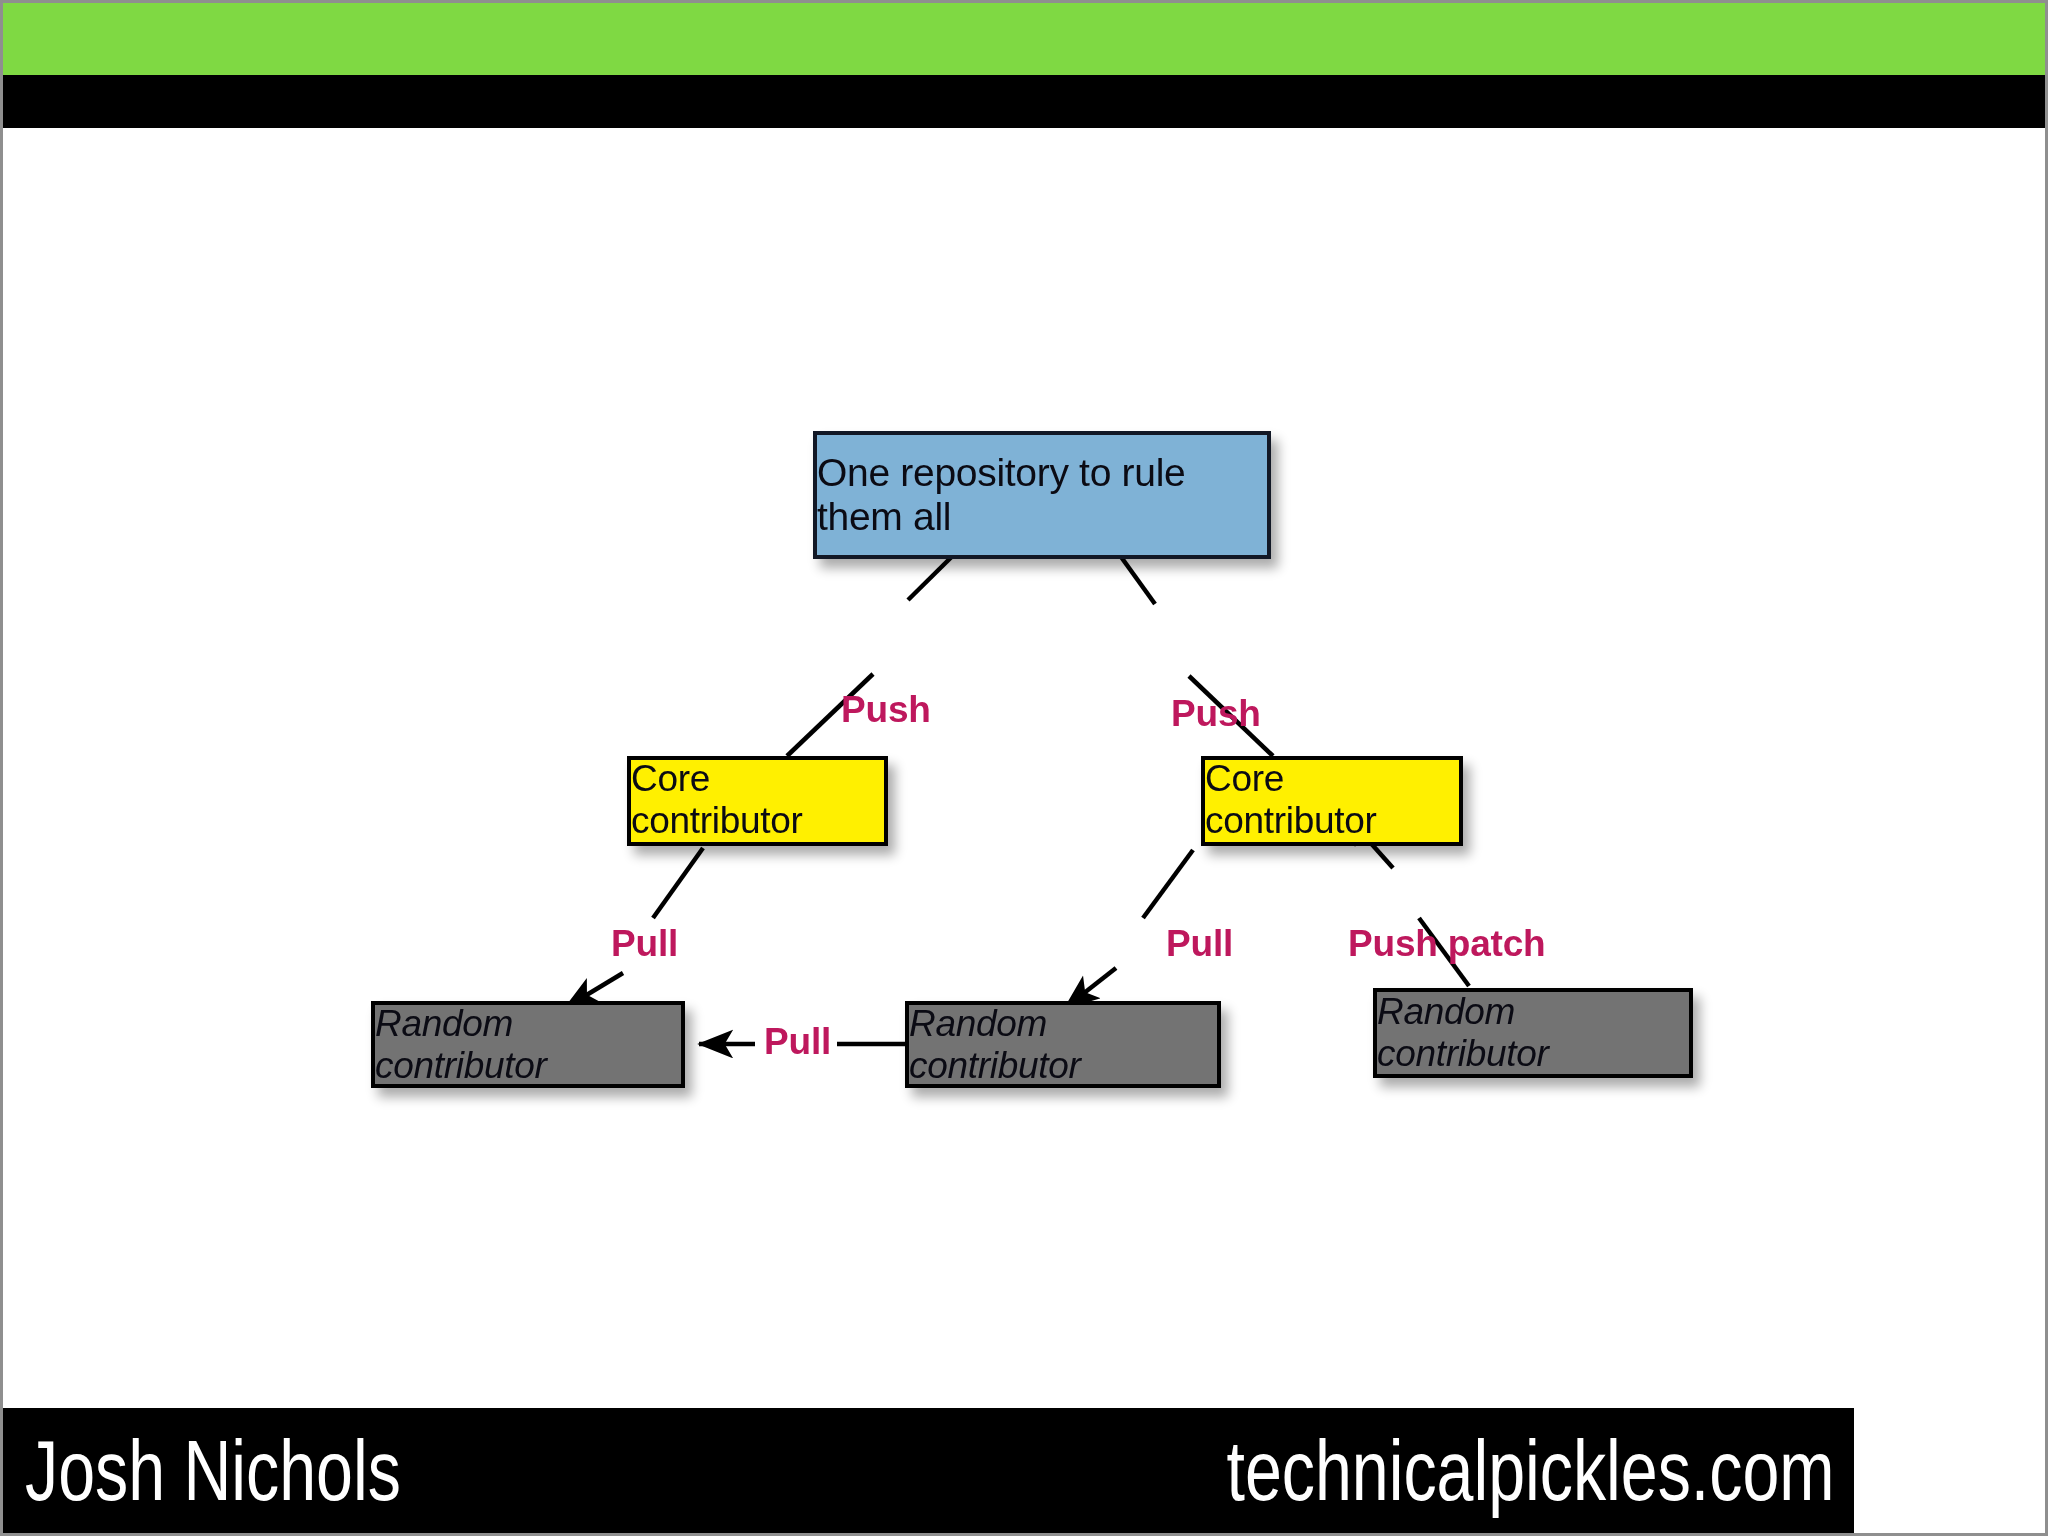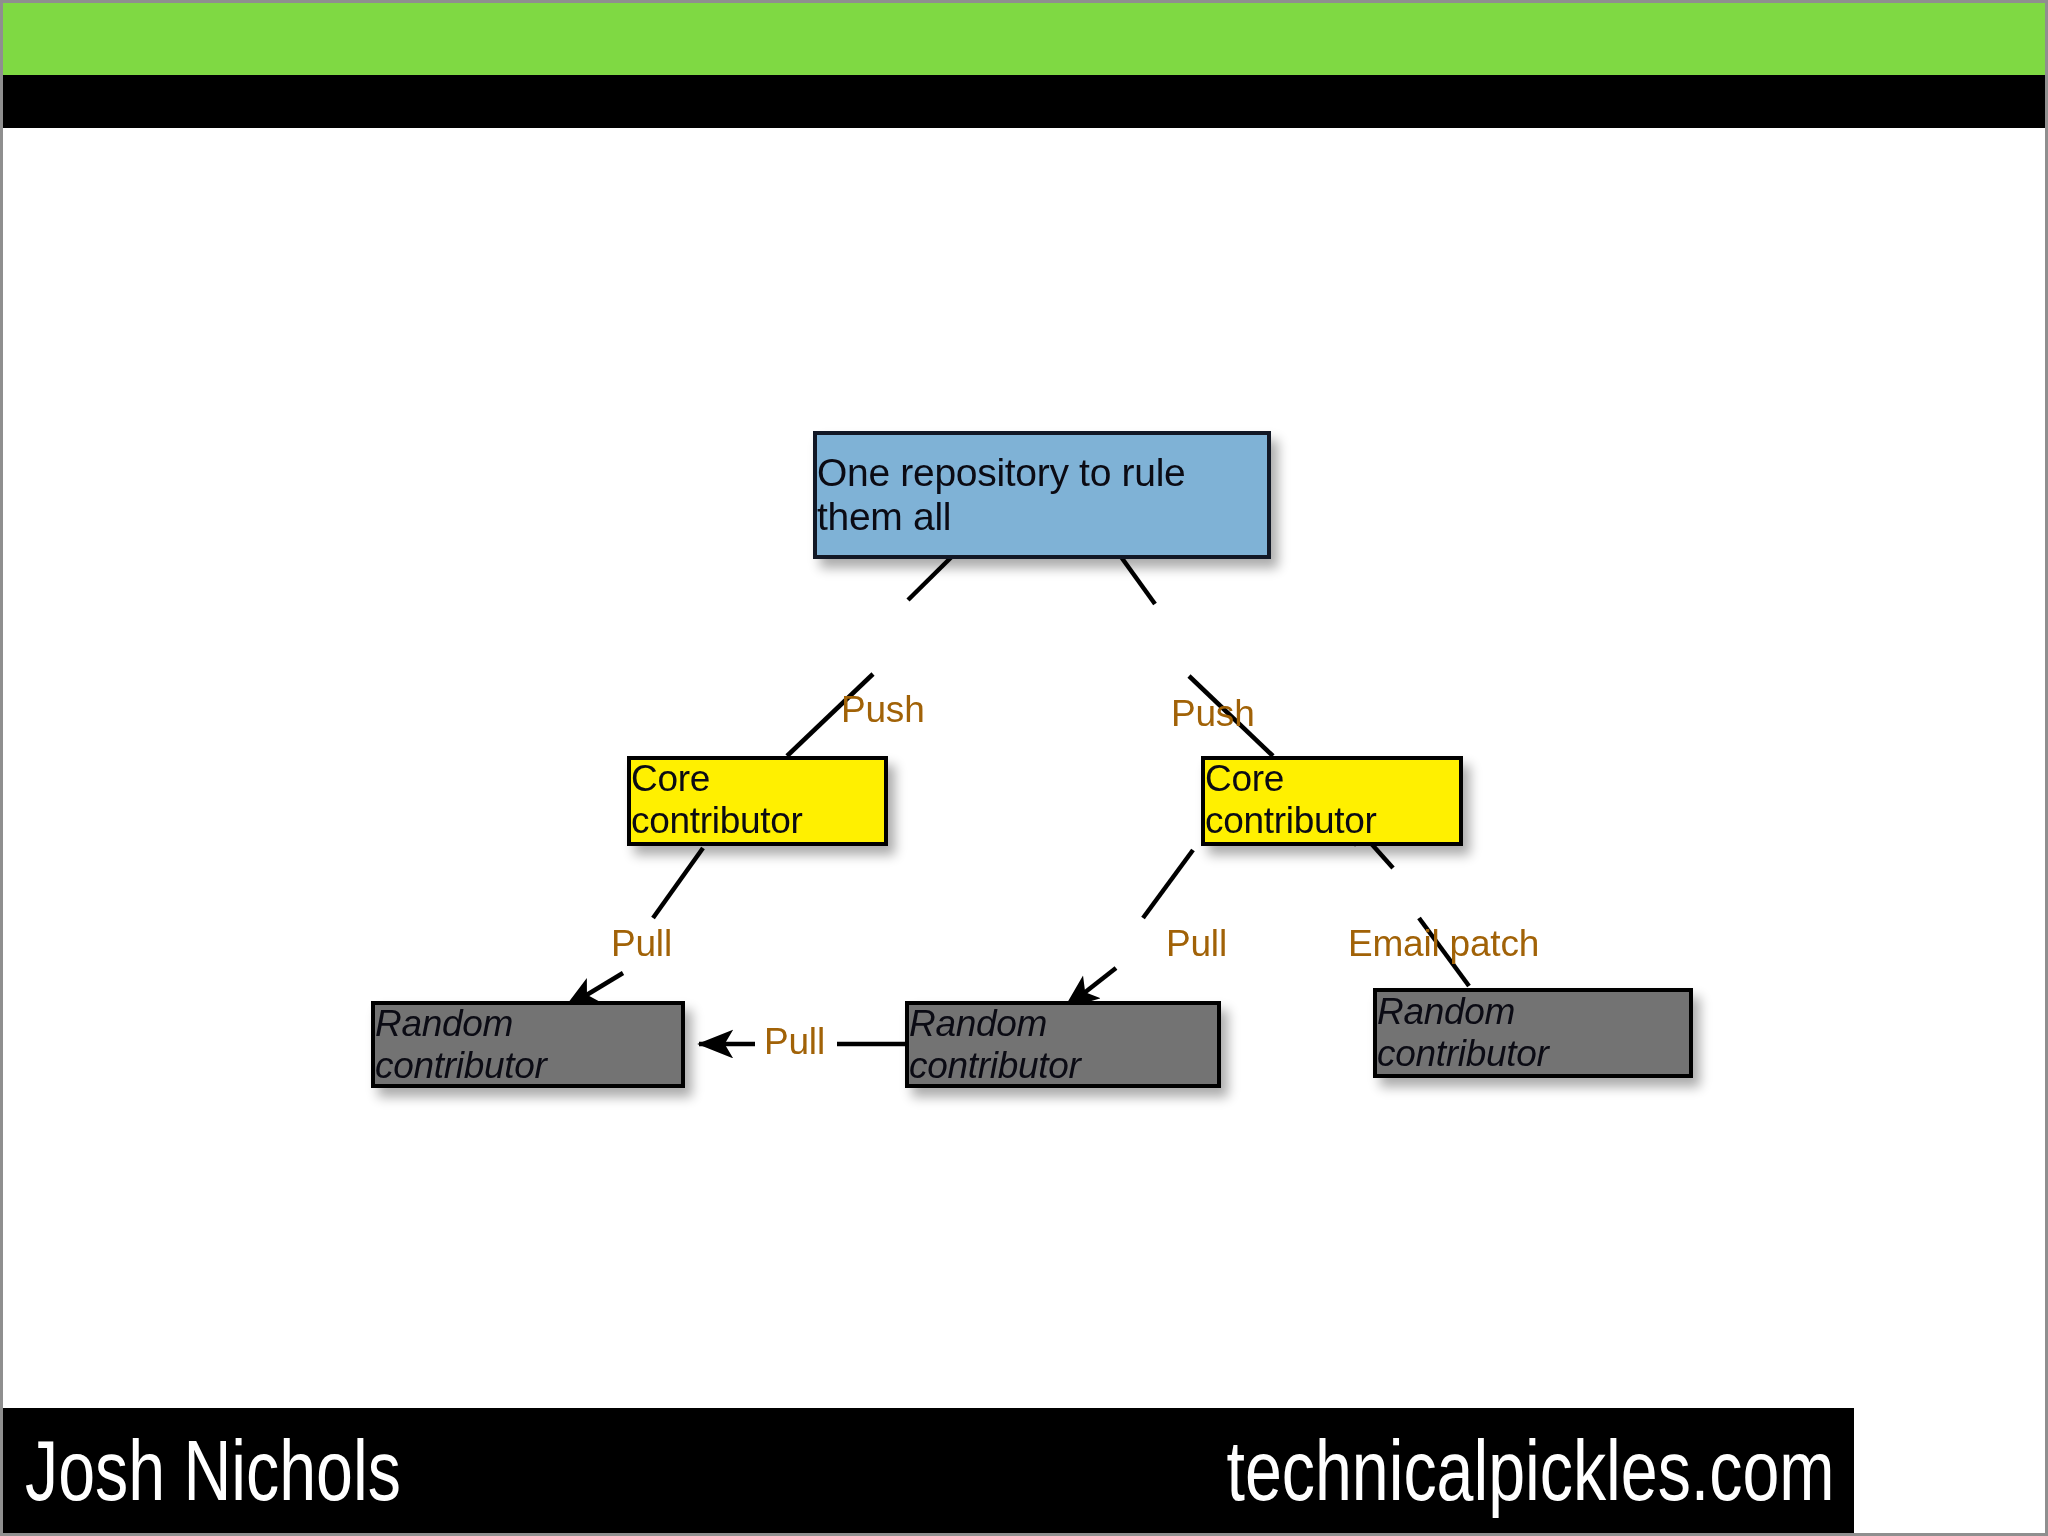--- a/index.html
+++ b/index.html
@@ -72,25 +72,26 @@
     align-items: flex-end;
   }
   .node-random {
     background: #737373;
     font-size: 37px;
     font-style: italic;
   }
   
   .edge-label {
     position: absolute;
-    color: #a16207;
+    color: #be185d;
     font-size: 37px;
     font-family: "Liberation Sans", sans-serif;
     white-space: nowrap;
     letter-spacing: -0.2px;
+    font-weight: bold;
   }
   
   #footer {
     position: absolute;
     left: 0;
     top: 1405px;
     width: 1851px;
     height: 125px;
     background: #000000;
     display: flex;
@@ -191,21 +192,21 @@
     <span class="edge-label" style="left:838px; top:561px;">Push</span>
 
     <span class="edge-label" style="left:1168px; top:565px;">Push</span>
 
     <span class="edge-label" style="left:608px; top:795px;">Pull</span>
 
     <span class="edge-label" style="left:1163px; top:795px;">Pull</span>
 
     <span class="edge-label" style="left:761px; top:893px;">Pull</span>
 
-    <span class="edge-label" style="left:1345px; top:795px;">Email patch</span>
+    <span class="edge-label" style="left:1345px; top:795px;">Push patch</span>
 
   </div>
 
   <div id="footer">
     <span id="footer-name">Josh Nichols</span>
     <span id="footer-site">technicalpickles.com</span>
   </div>
 
 </div>
 

